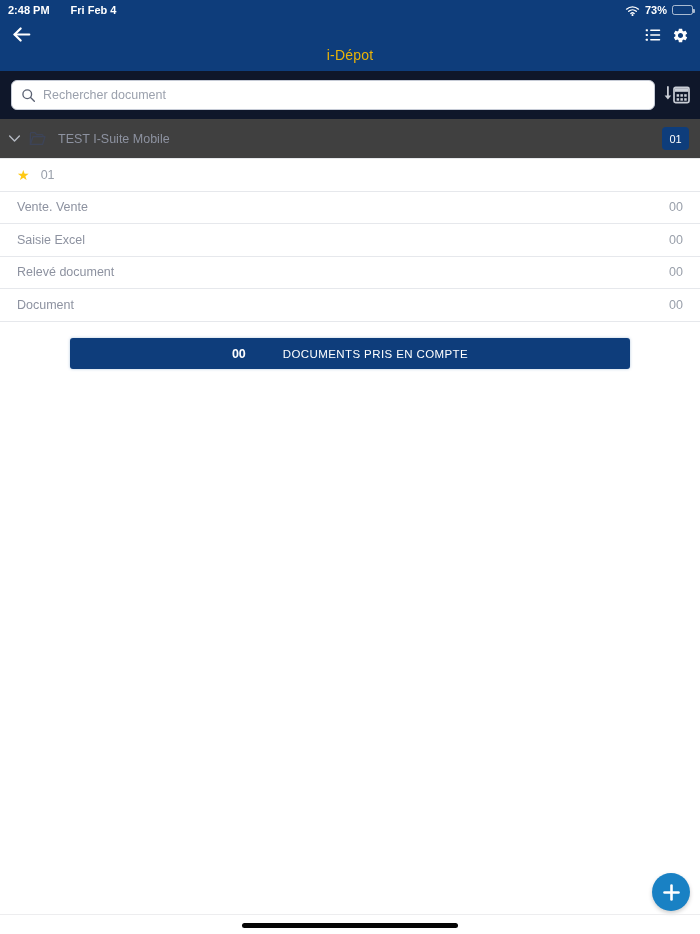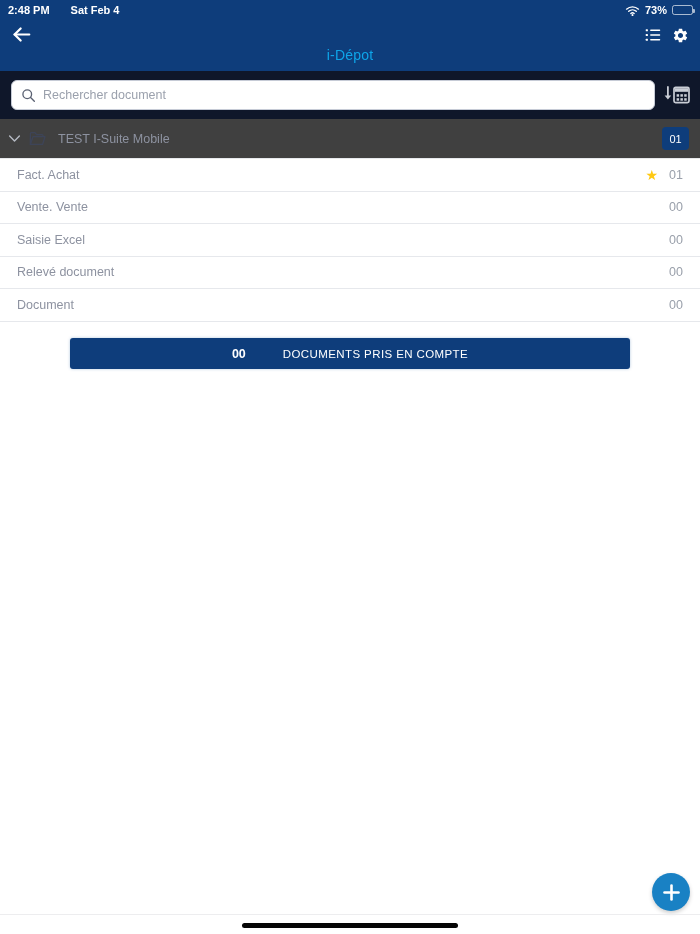--- a/index.html
+++ b/index.html
@@ -23,21 +23,21 @@
   .status-left { display:flex; gap:21px; align-items:center; }
   .status-right { display:flex; gap:5px; align-items:center; }
   .battery { position:relative; width:21px; height:10px; border:1px solid rgba(255,255,255,0.65); border-radius:2.5px; padding:1px; }
   .battery-fill { width:100%; height:100%; background:#fff; border-radius:1px; }
   .battery-nub { position:absolute; right:-3px; top:2.5px; width:2px; height:4px; background:rgba(255,255,255,0.65); border-radius:0 1px 1px 0; }
   .back-btn { position:absolute; left:11px; top:25px; width:22px; height:20px; cursor:pointer; }
   .nav-actions { position:absolute; right:10px; top:25px; display:flex; gap:7px; align-items:center; }
   .nav-icon-btn { width:20px; height:20px; display:flex; align-items:center; justify-content:center; cursor:pointer; }
   .nav-title {
     position:absolute; bottom:8px; left:0; width:100%;
-    text-align:center; font-size:14px; color:#0ea5e9; letter-spacing:0.2px;
+    text-align:center; font-size:14px; color:#eab308; letter-spacing:0.2px;
   }
   
   .search-section { position:absolute; top:71px; left:0; width:700px; height:48px; background:#0f172a; }
   .search-box {
     position:absolute; left:11px; top:9px; width:644px; height:30px;
     border:1px solid #c6cbd6; border-radius:6px; background:#fff;
     display:flex; align-items:center; padding:0 9px; gap:7px;
   }
   .search-input {
     flex:1; border:none; outline:none; font-size:12.5px;
@@ -95,21 +95,21 @@
 </style>
 </head>
 <body>
 
 <div class="app">
 
   <div class="header">
     <div class="statusbar">
       <div class="status-left">
         <span>2:48 PM</span>
-        <span>Sat Feb 4</span>
+        <span>Fri Feb 4</span>
       </div>
       <div class="status-right">
         <span>
           <svg width="15" height="11" viewBox="0 0 24 18" fill="none" stroke="#fff" stroke-width="2.2" stroke-linecap="round">
             <path d="M2.2 6.8 A14.5 14.5 0 0 1 21.8 6.8"></path>
             <path d="M5.8 10.4 A9.2 9.2 0 0 1 18.2 10.4"></path>
             <path d="M9.2 13.8 A4.6 4.6 0 0 1 14.8 13.8"></path>
             <circle cx="12" cy="16.4" r="1.7" fill="#fff" stroke="none"></circle>
           </svg>
         </span>
@@ -193,21 +193,20 @@
         <path d="M3 18 V4.2 a1.2 1.2 0 0 1 1.2 -1.2 h4.6 l2.1 2.5 h6.9 a1.2 1.2 0 0 1 1.2 1.2 v1.3"></path>
         <path d="M3 18 L6.4 8 H21.5 L18.4 18 Z"></path>
       </svg>
     </span>
     <span class="folder-name">TEST I-Suite Mobile</span>
     <span class="folder-badge">01</span>
   </div>
 
   <div class="doc-list" id="doc-list">
     <div class="doc-row">
-      <span class="doc-label">Fact. Achat</span>
       <span class="doc-right">
         <span class="star">★</span>
         <span class="doc-count">01</span>
       </span>
     </div>
   <div class="doc-row">
       <span class="doc-label">Vente. Vente</span>
       <span class="doc-right">
 
         <span class="doc-count">00</span>

